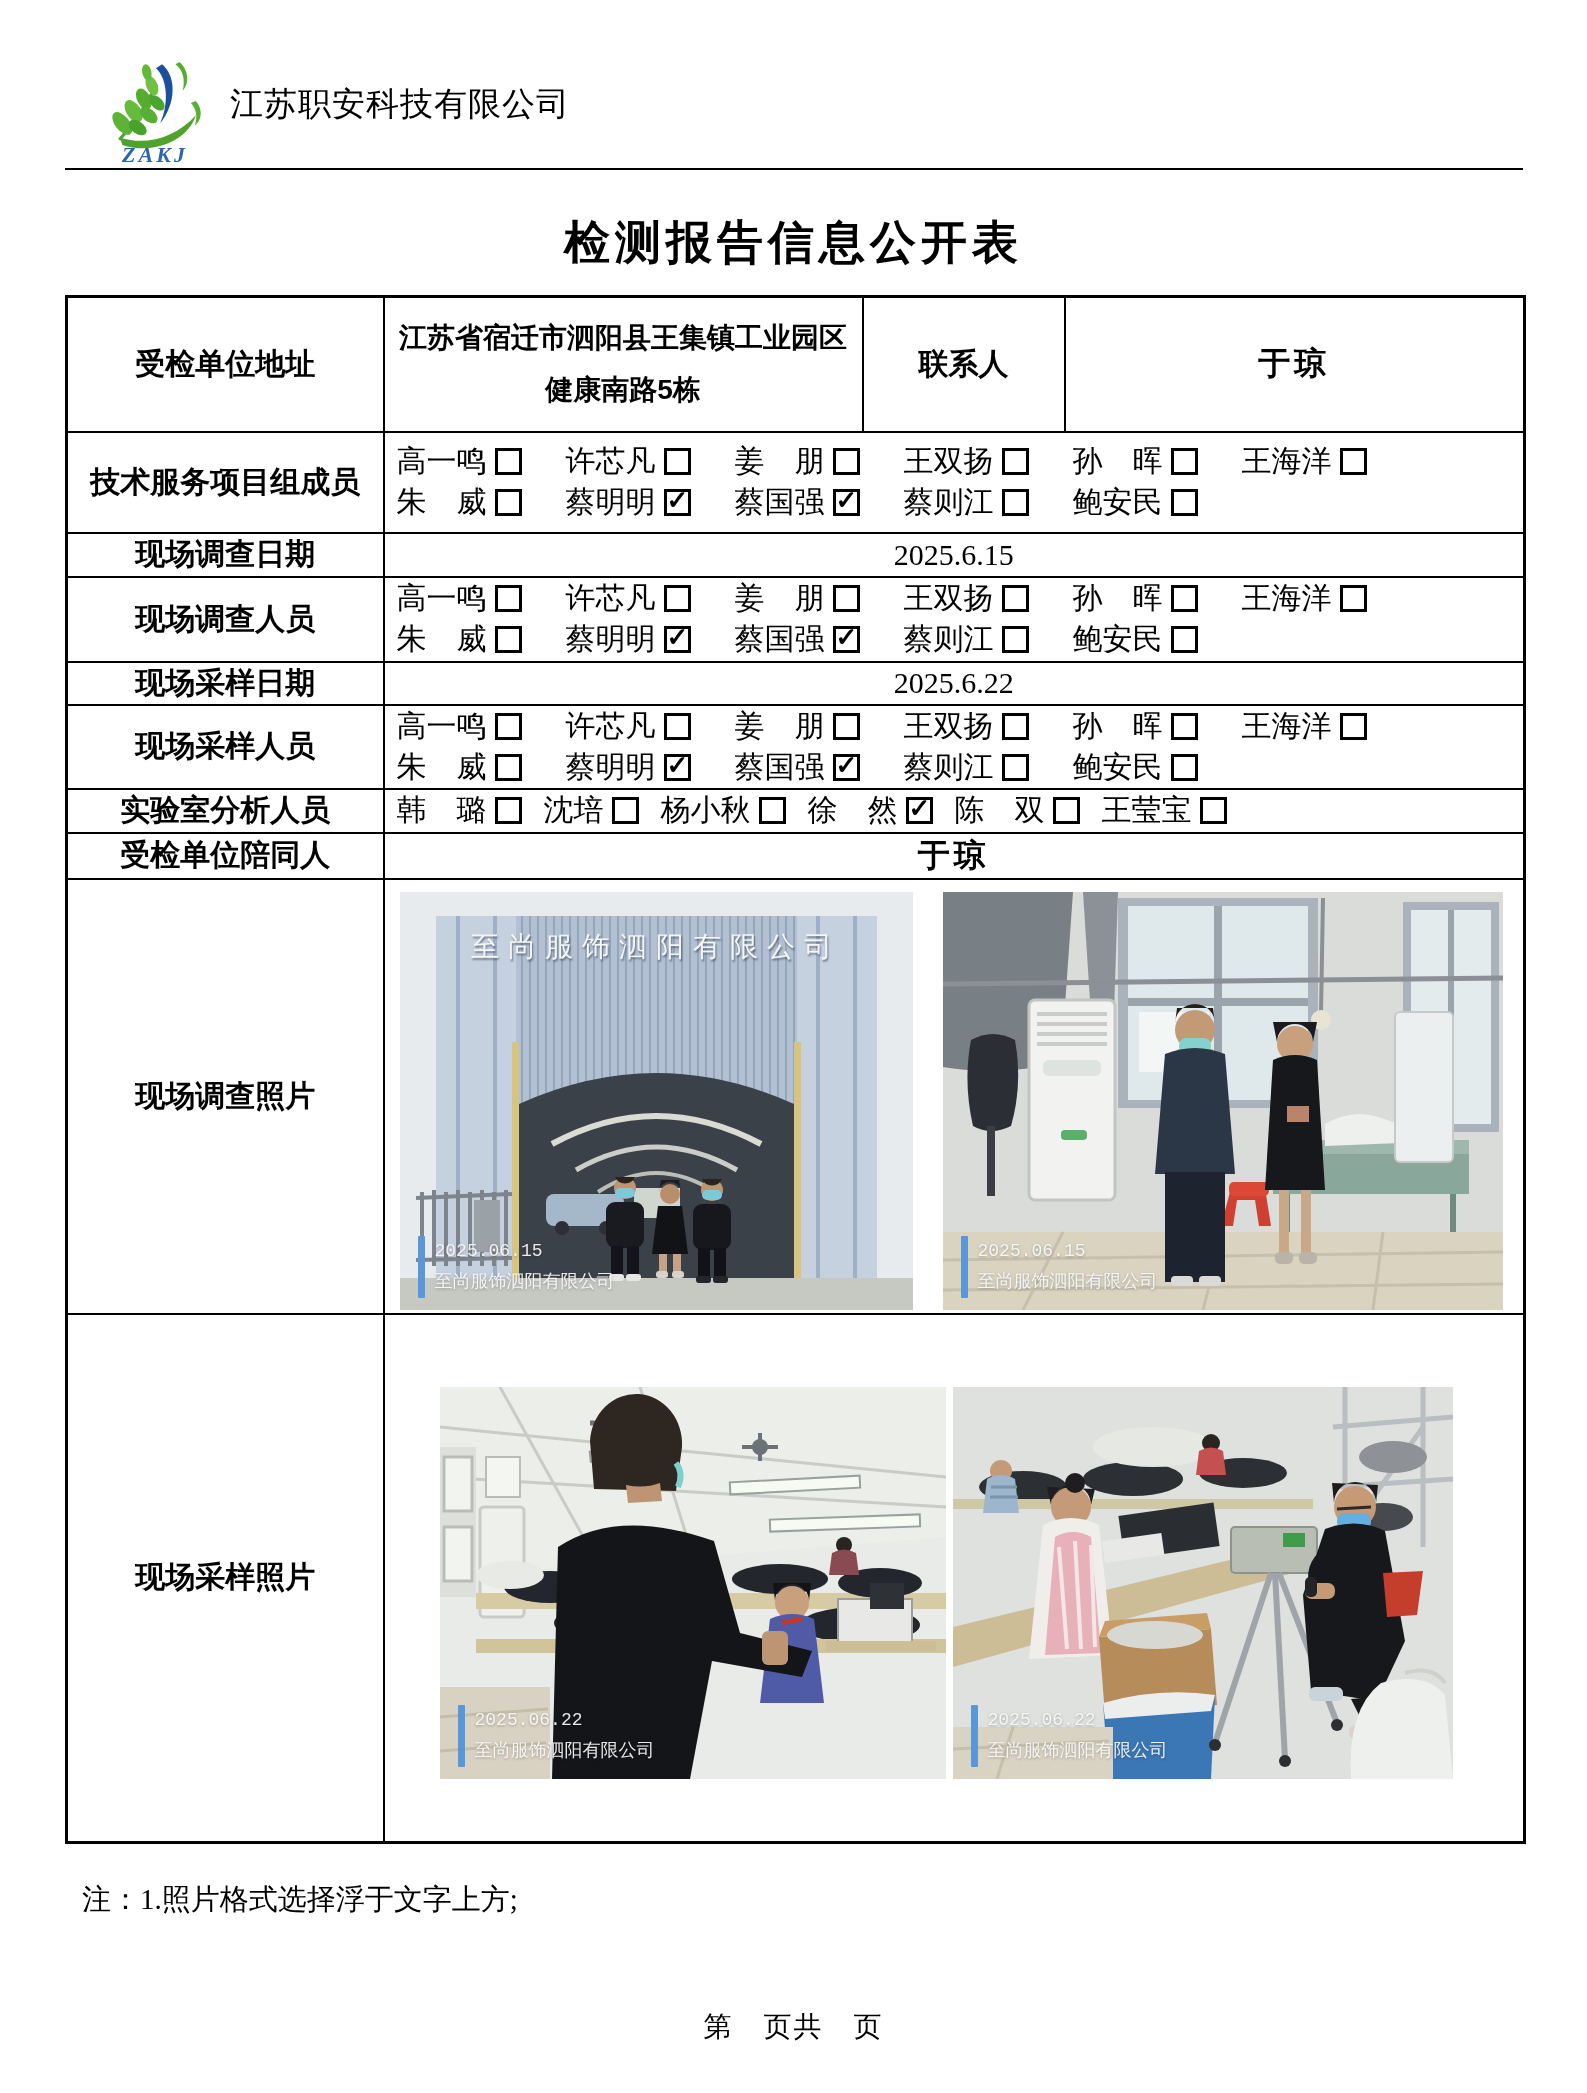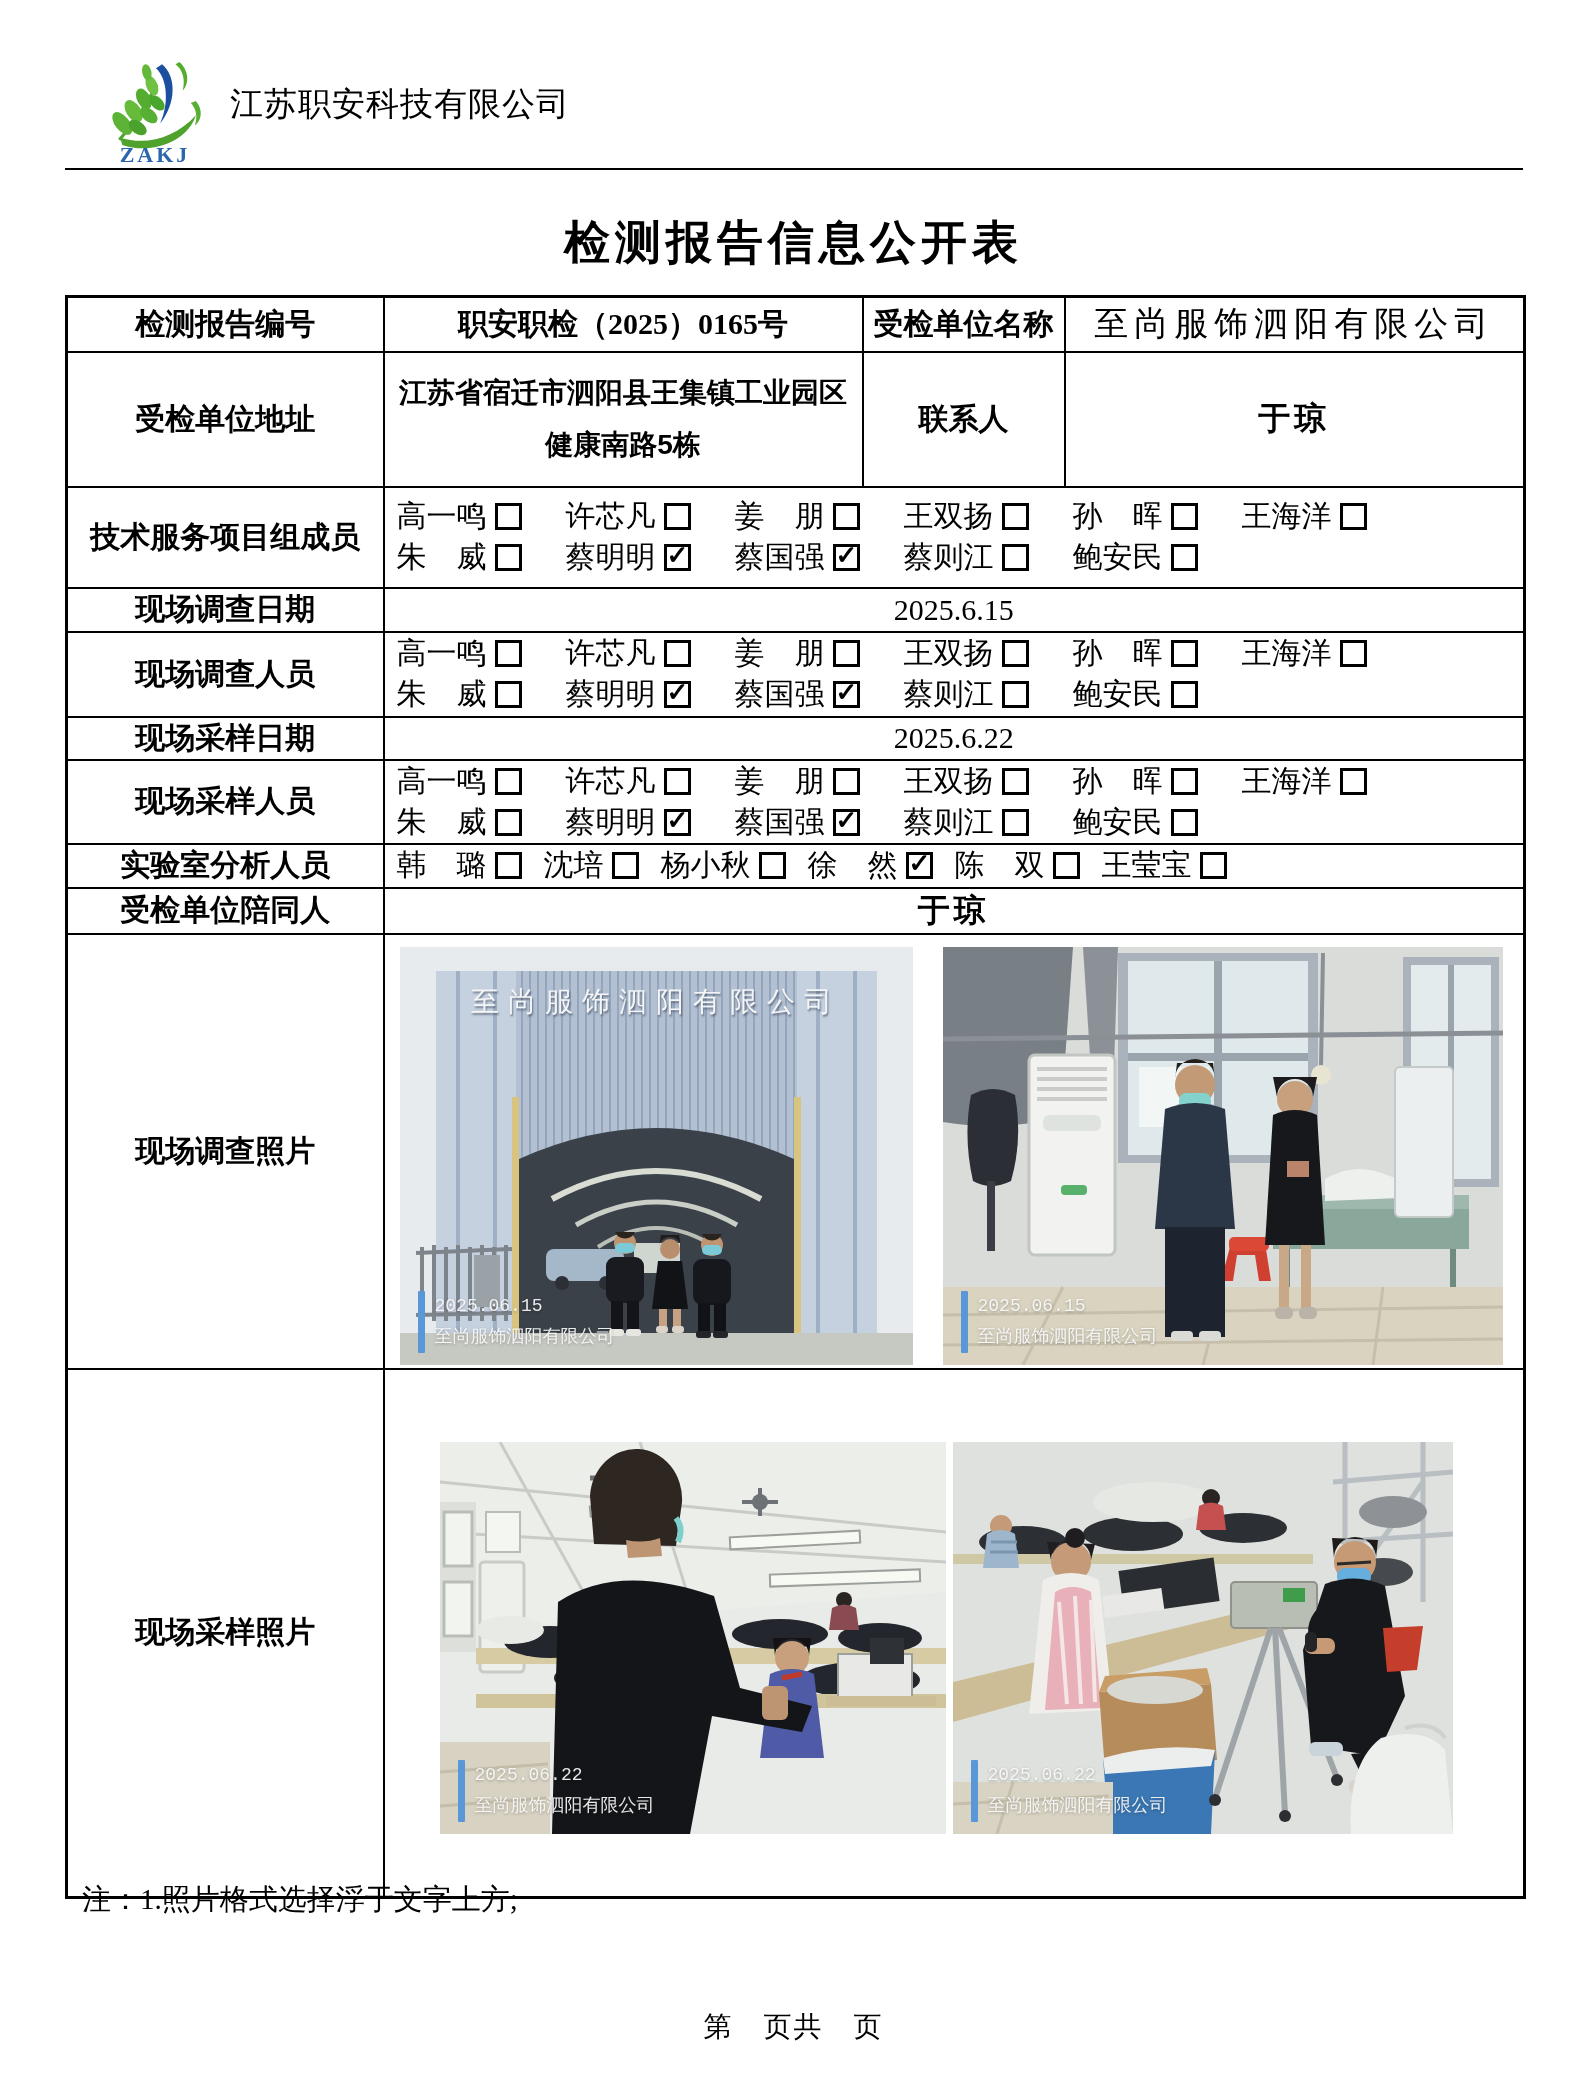--- a/index.html
+++ b/index.html
@@ -4,21 +4,21 @@
 <style>
   html,body { margin:0; padding:0; background:#ffffff; }
   .page {
     position:relative; width:1587px; height:2093px; background:#fff;
     font-family:"Liberation Serif", serif; color:#000; overflow:hidden;
   }
   
   .logo-wrap { position:absolute; left:103px; top:58px; width:104px; height:92px; }
   .logo-wrap svg { width:100%; height:100%; }
   .zakj { position:absolute; left:100px; top:142px; width:110px; text-align:center;
-          font-size:22px; font-weight:bold; letter-spacing:3px;
+          font-size:22px; font-weight:bold; font-style:italic; letter-spacing:3px;
           color:#2a65ad; font-family:"Liberation Serif", serif; }
   .company-name { position:absolute; left:230px; top:82px; font-size:33px; letter-spacing:1px; }
   .doc-meta { position:absolute; right:64px; top:30px; text-align:right;
               font-size:29px; line-height:38px; }
   .header-rule { position:absolute; left:65px; width:1458px; top:168px; height:2px; background:#000; }
   
   .doc-title { position:absolute; left:0; right:0; top:212px; text-align:center;
                font-size:46px; font-weight:bold; letter-spacing:5px; }
   
   table.form { position:absolute; left:65px; top:295px; width:1458px;
@@ -91,26 +91,20 @@
 
   <table class="form">
     <colgroup>
         <col style="width:317px">
         <col style="width:479px">
         <col style="width:202px">
         <col style="width:460px">
       </colgroup>
 
     <tbody>
-        <tr style="height:55px">
-      <td class="lbl">检测报告编号</td>
-      <td class="val-bold">职安职检（2025）0165号</td>
-      <td class="lbl">受检单位名称</td>
-      <td class="val-kai">至尚服饰泗阳有限公司</td>
-    </tr>
 
     <tr style="height:135px">
       <td class="lbl">受检单位地址</td>
       <td class="addr">
         <div>江苏省宿迁市泗阳县王集镇工业园区</div>
         <div>健康南路5栋</div>
       </td>
       <td class="lbl">联系人</td>
       <td class="val-kai-sm">于琼</td>
     </tr>

